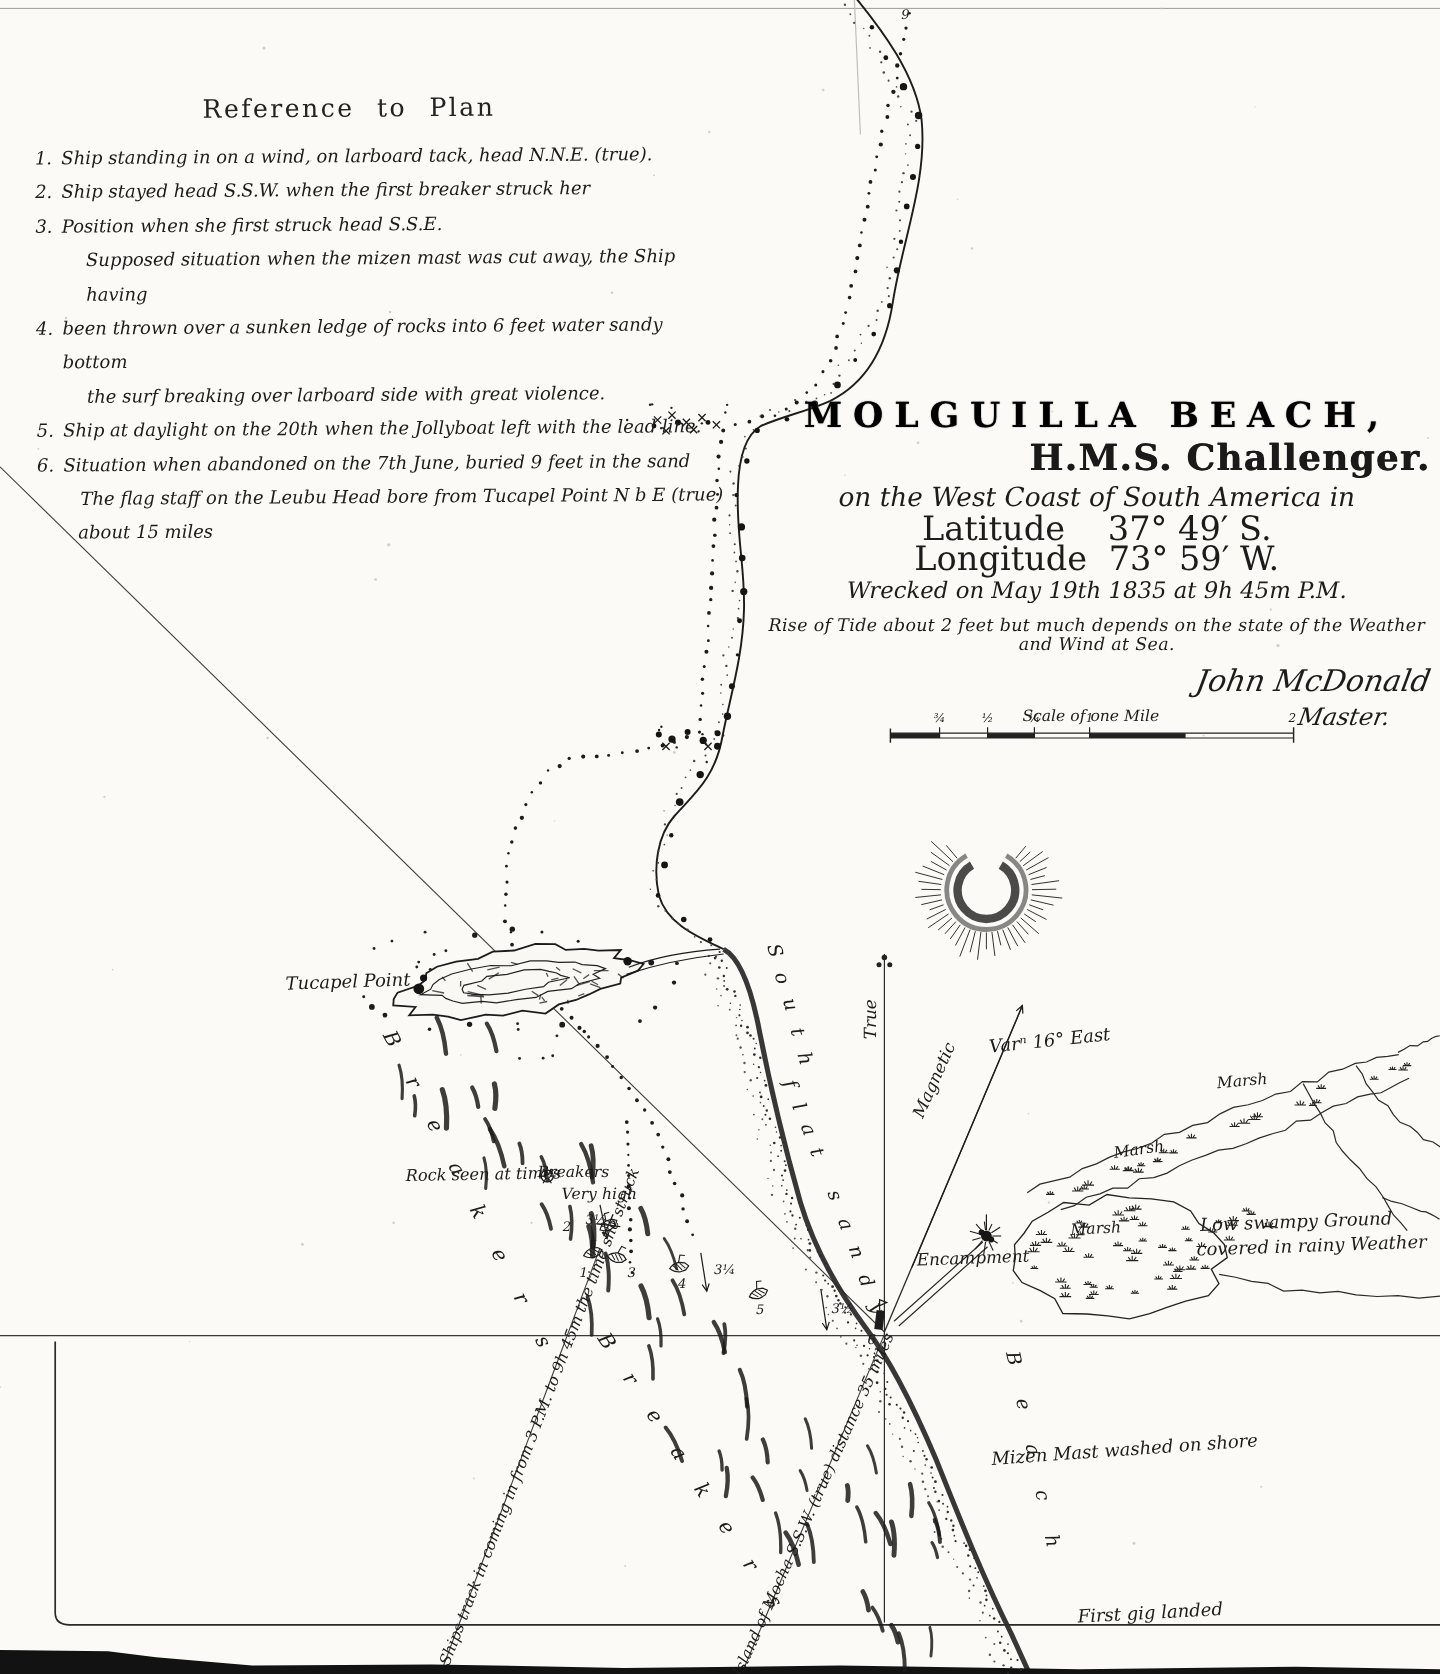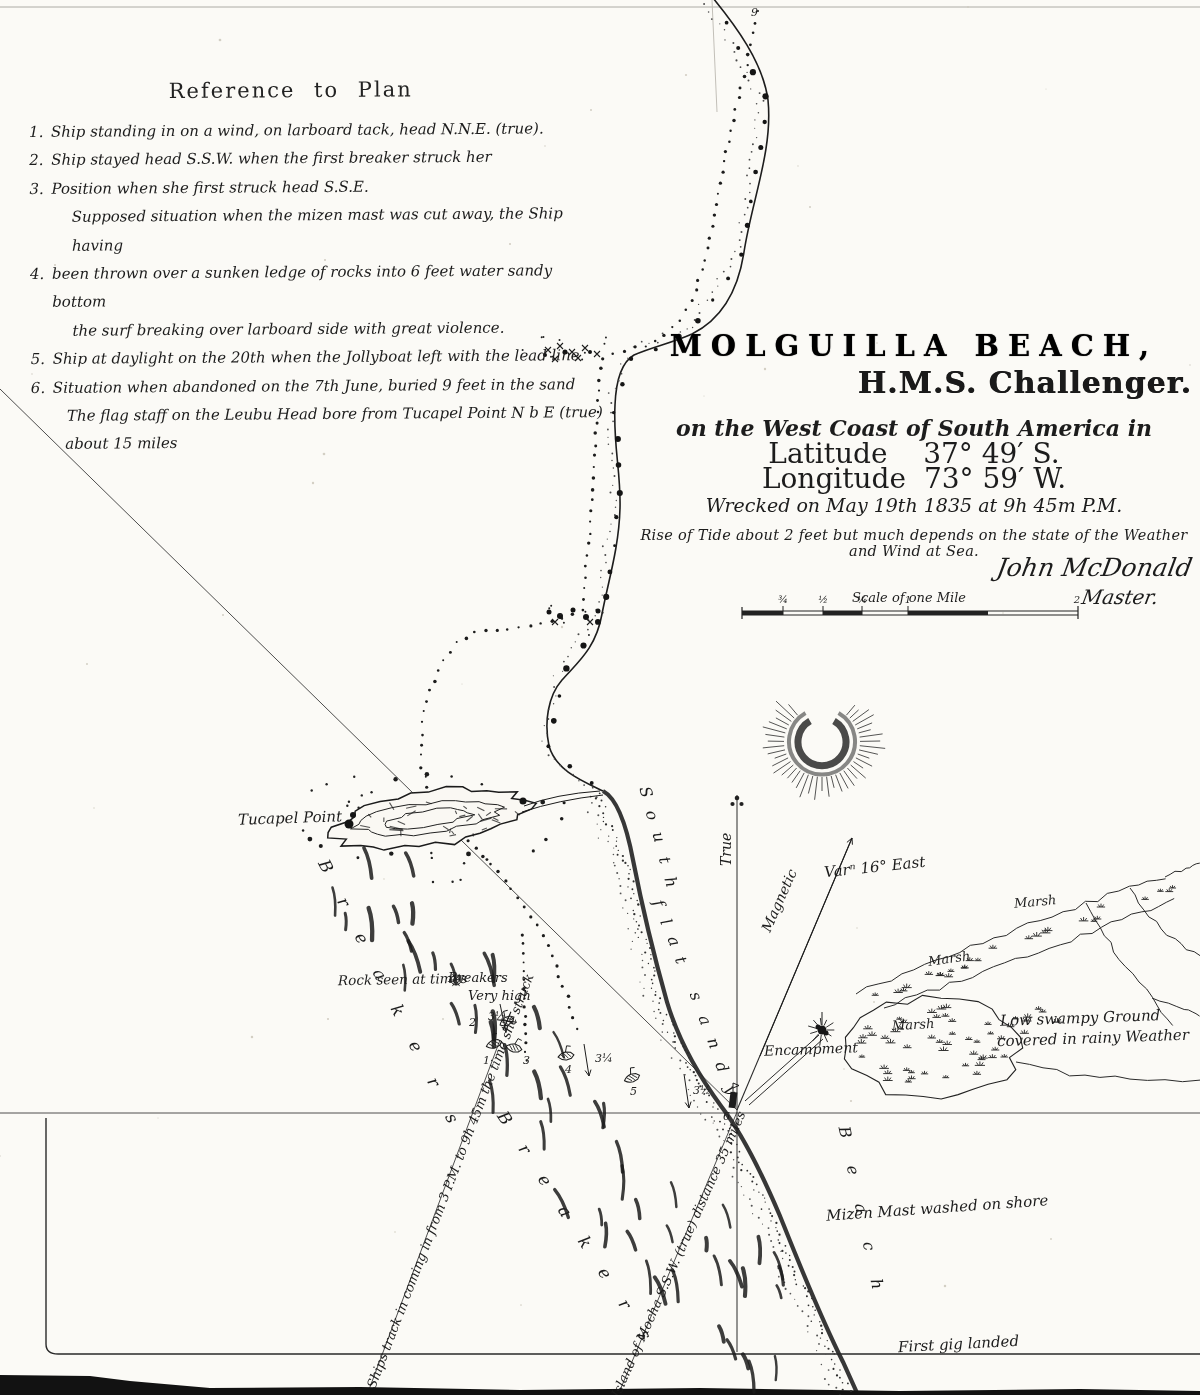--- a/index.html
+++ b/index.html
@@ -11,21 +11,21 @@
   .ref-title{font-style:normal;font-size:21px;letter-spacing:2px;word-spacing:10px;
              padding-left:140px;color:#222;margin-bottom:14px;}
   .ref-row{display:flex;line-height:28.4px;font-style:italic;font-size:15px;}
   .ref-num{width:22px;flex:none;}
   .ref-text{flex:1;}
   .title-block{position:absolute;left:636px;top:329px;width:556px;text-align:center;}
   .t-beach{font-size:29px;font-weight:700;letter-spacing:9px;color:#000000;text-shadow:0 0 1px #555;}
   .t-sub1{font-size:19px;font-style:italic;margin-top:5px;}
   .t-ship{font-size:30px;font-weight:bold;letter-spacing:1px;margin-top:2px;color:#1a1a1a;
           text-shadow:0.5px 0 0 #1a1a1a;text-align:right;}
-  .t-sub2{font-size:22px;font-style:italic;margin-top:15px;font-weight:bold;}
+  .t-sub2{font-size:22px;font-style:italic;margin-top:3px;}
   .t-coord{font-size:28px;line-height:25px;}
   .t-wreck{font-size:19px;font-style:italic;margin-top:3px;}
   .t-note{font-size:14.5px;font-style:italic;margin-top:11px;letter-spacing:0.3px;}
   .t-sign{position:absolute;right:0;top:224px;font-size:25px;font-style:italic;
           transform:skewX(-10deg);}
   .t-master{position:absolute;right:34px;top:256px;font-size:20px;font-style:italic;
           transform:skewX(-10deg);}
   .run span{position:absolute;font-style:italic;font-family:"DejaVu Serif",serif;}
   .tick{position:absolute;font-size:10px;font-style:italic;transform:translateX(-50%);}
   .sml{font-size:11px;}

